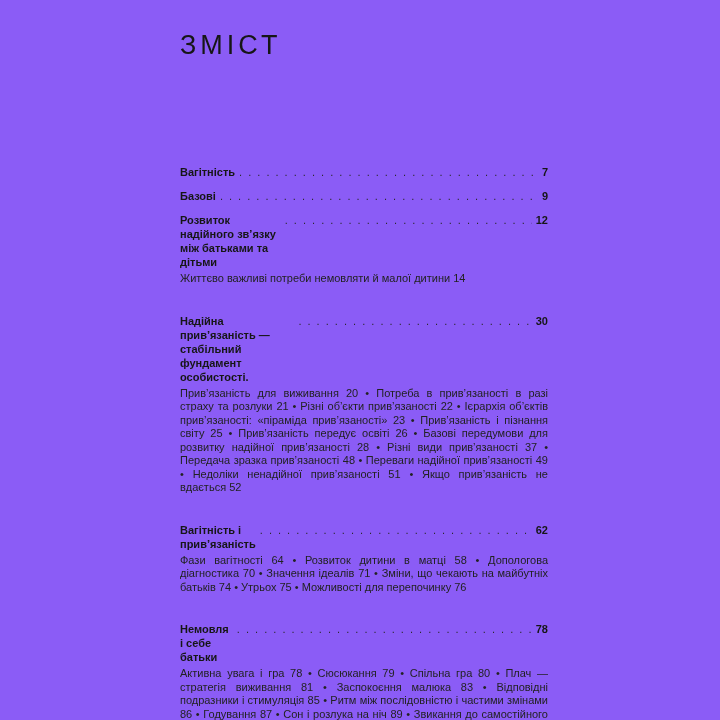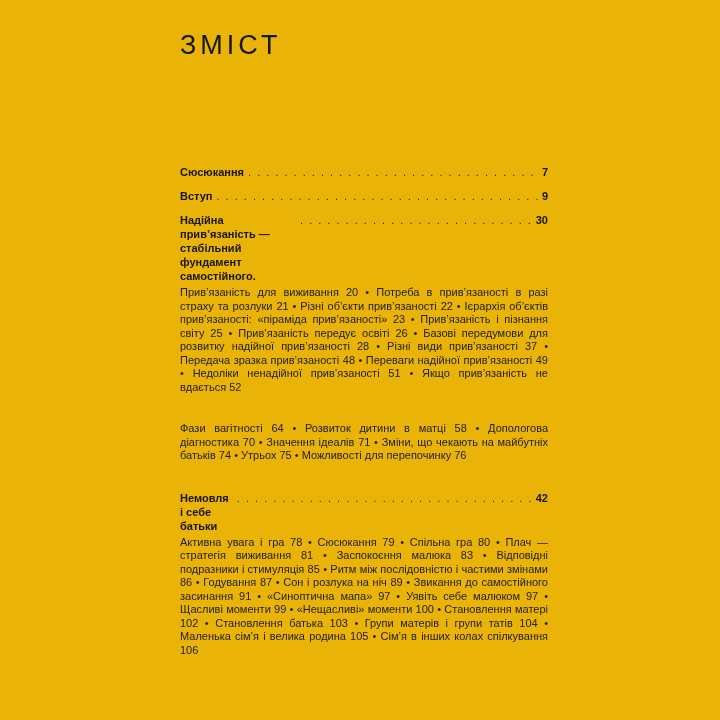--- a/index.html
+++ b/index.html
@@ -4,21 +4,21 @@
 <style>
   html, body {
     margin: 0;
     padding: 0;
     background: #ffffff;
   }
   .book-page {
     position: relative;
     width: 720px;
     height: 720px;
-    background: #eab308;
+    background: #8b5cf6;
     color: #1c1c1c;
     font-family: "Liberation Sans", sans-serif;
     box-sizing: border-box;
     padding-top: 30px;
     padding-bottom: 8px;
     display: flex;
     flex-direction: column;
     overflow: hidden;
   }
   .content-col {
@@ -76,53 +76,66 @@
 <body>
 
 <main class="book-page">
   <div class="content-col">
     <h1 class="toc-title">ЗМІСТ</h1>
 
     <div class="entries">
 
       <div class="entry-block simple">
         <div class="entry-line">
-          <span class="entry-label">Сюсюкання</span>
+          <span class="entry-label">Вагітність</span>
           <span class="dot-leader"></span>
           <span class="entry-page">7</span>
         </div>
       </div>
 
       <div class="entry-block simple">
         <div class="entry-line">
-          <span class="entry-label">Вступ</span>
+          <span class="entry-label">Базові</span>
           <span class="dot-leader"></span>
           <span class="entry-page">9</span>
         </div>
       </div>
 
+      <div class="entry-block">
+        <div class="entry-line">
+          <span class="entry-label">Розвиток надійного зв’язку між батьками та дітьми</span>
+          <span class="dot-leader"></span>
+          <span class="entry-page">12</span>
+        </div>
+        <div class="entry-sub">Життєво важливі потреби немовляти й малої дитини 14</div>
+      </div>
 
       <div class="entry-block">
         <div class="entry-line">
-          <span class="entry-label">Надійна прив’язаність — стабільний фундамент самостійного.</span>
+          <span class="entry-label">Надійна прив’язаність — стабільний фундамент особистості.</span>
           <span class="dot-leader"></span>
           <span class="entry-page">30</span>
         </div>
         <div class="entry-sub">Прив’язаність для виживання 20 • Потреба в прив’язаності в разі страху та розлуки 21 • Різні об’єкти прив’язаності 22 • Ієрархія об’єктів прив’язаності: «піраміда прив’язаності» 23 • Прив’язаність і пізнання світу 25 • Прив’язаність передує освіті 26 • Базові передумови для розвитку надійної прив’язаності 28 • Різні види прив’язаності 37 • Передача зразка прив’язаності 48 • Переваги надійної прив’язаності 49 • Недоліки ненадійної прив’язаності 51 • Якщо прив’язаність не вдається 52</div>
       </div>
 
       <div class="entry-block">
+        <div class="entry-line">
+          <span class="entry-label">Вагітність і прив’язаність</span>
+          <span class="dot-leader"></span>
+          <span class="entry-page">62</span>
+        </div>
         <div class="entry-sub">Фази вагітності 64 • Розвиток дитини в матці 58 • Допологова діагностика 70 • Значення ідеалів 71 • Зміни, що чекають на майбутніх батьків 74 • Утрьох 75 • Можливості для перепочинку 76</div>
       </div>
 
       <div class="entry-block">
         <div class="entry-line">
           <span class="entry-label">Немовля і себе батьки</span>
           <span class="dot-leader"></span>
-          <span class="entry-page">42</span>
+          <span class="entry-page">78</span>
         </div>
         <div class="entry-sub">Активна увага і гра 78 • Сюсюкання 79 • Спільна гра 80 • Плач — стратегія виживання 81 • Заспокоєння малюка 83 • Відповідні подразники і стимуляція 85 • Ритм між послідовністю і частими змінами 86 • Годування 87 • Сон і розлука на ніч 89 • Звикання до самостійного засинання 91 • «Синоптична мапа» 97 • Уявіть себе малюком 97 • Щасливі моменти 99 • «Нещасливі» моменти 100 • Становлення матері 102 • Становлення батька 103 • Групи матерів і групи татів 104 • Маленька сім’я і велика родина 105 • Сім’я в інших колах спілкування 106</div>
       </div>
 
     </div>
   </div>
 
 </main>
 
 </body></html>

